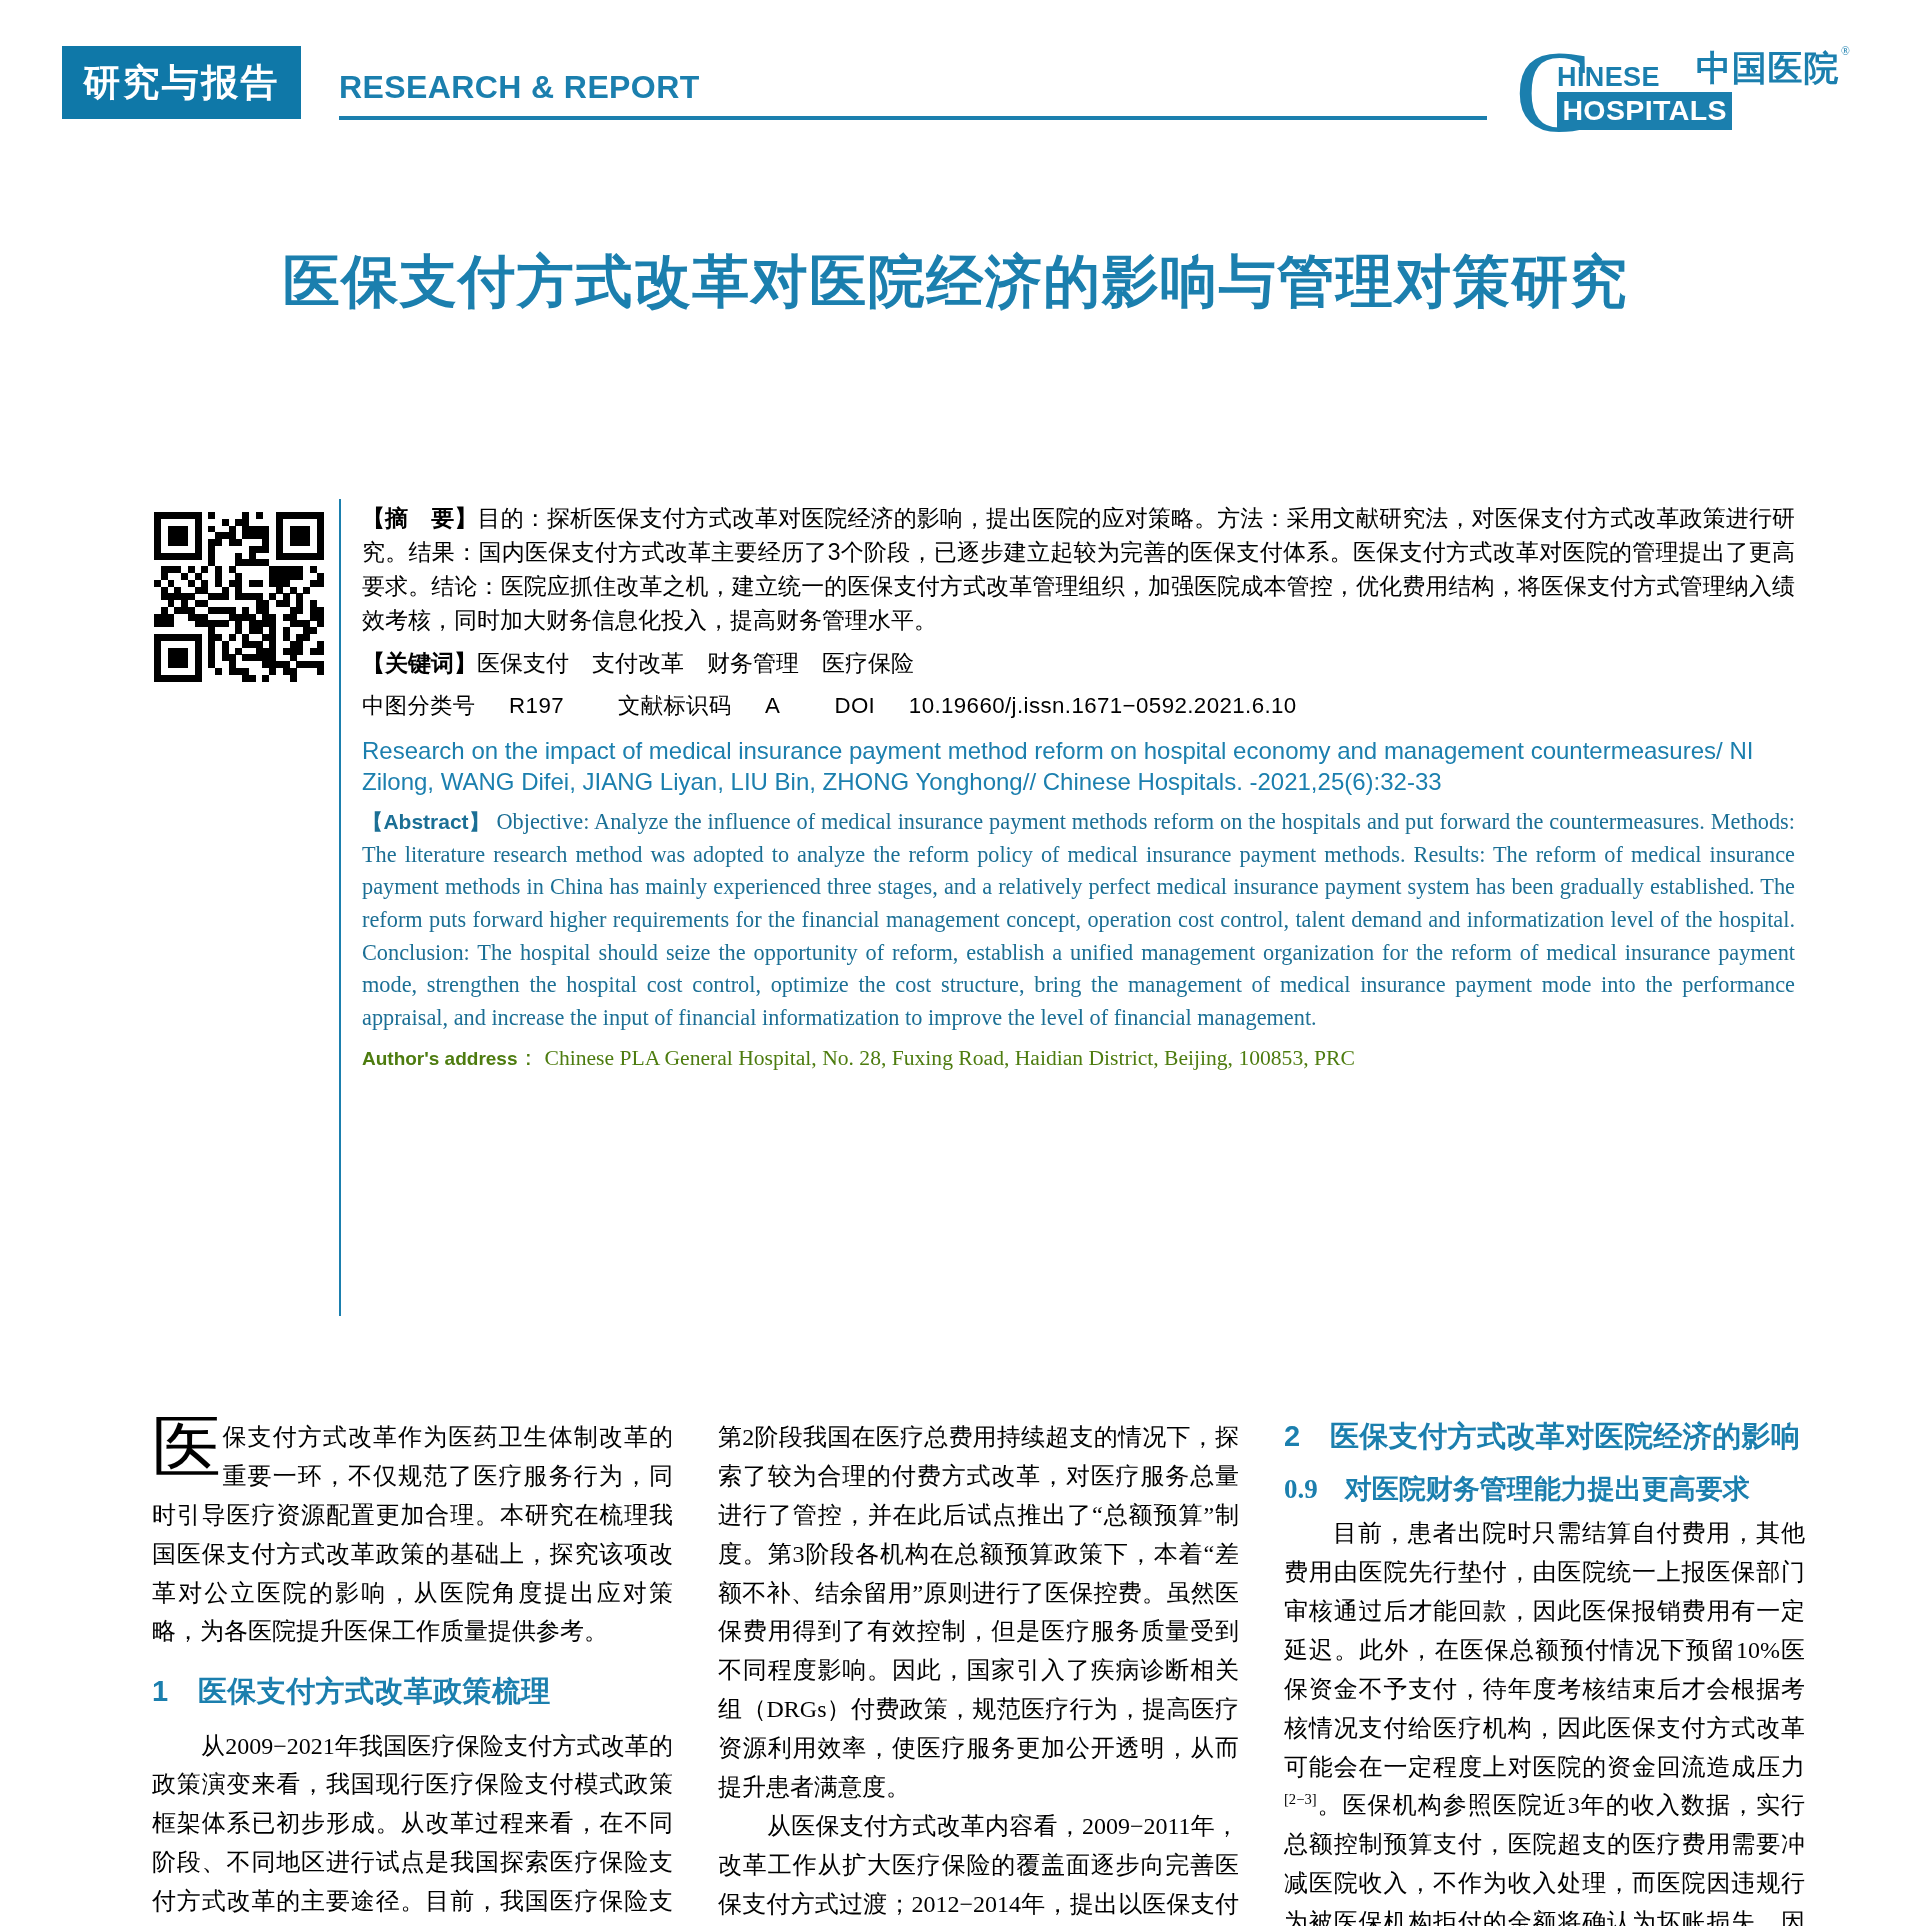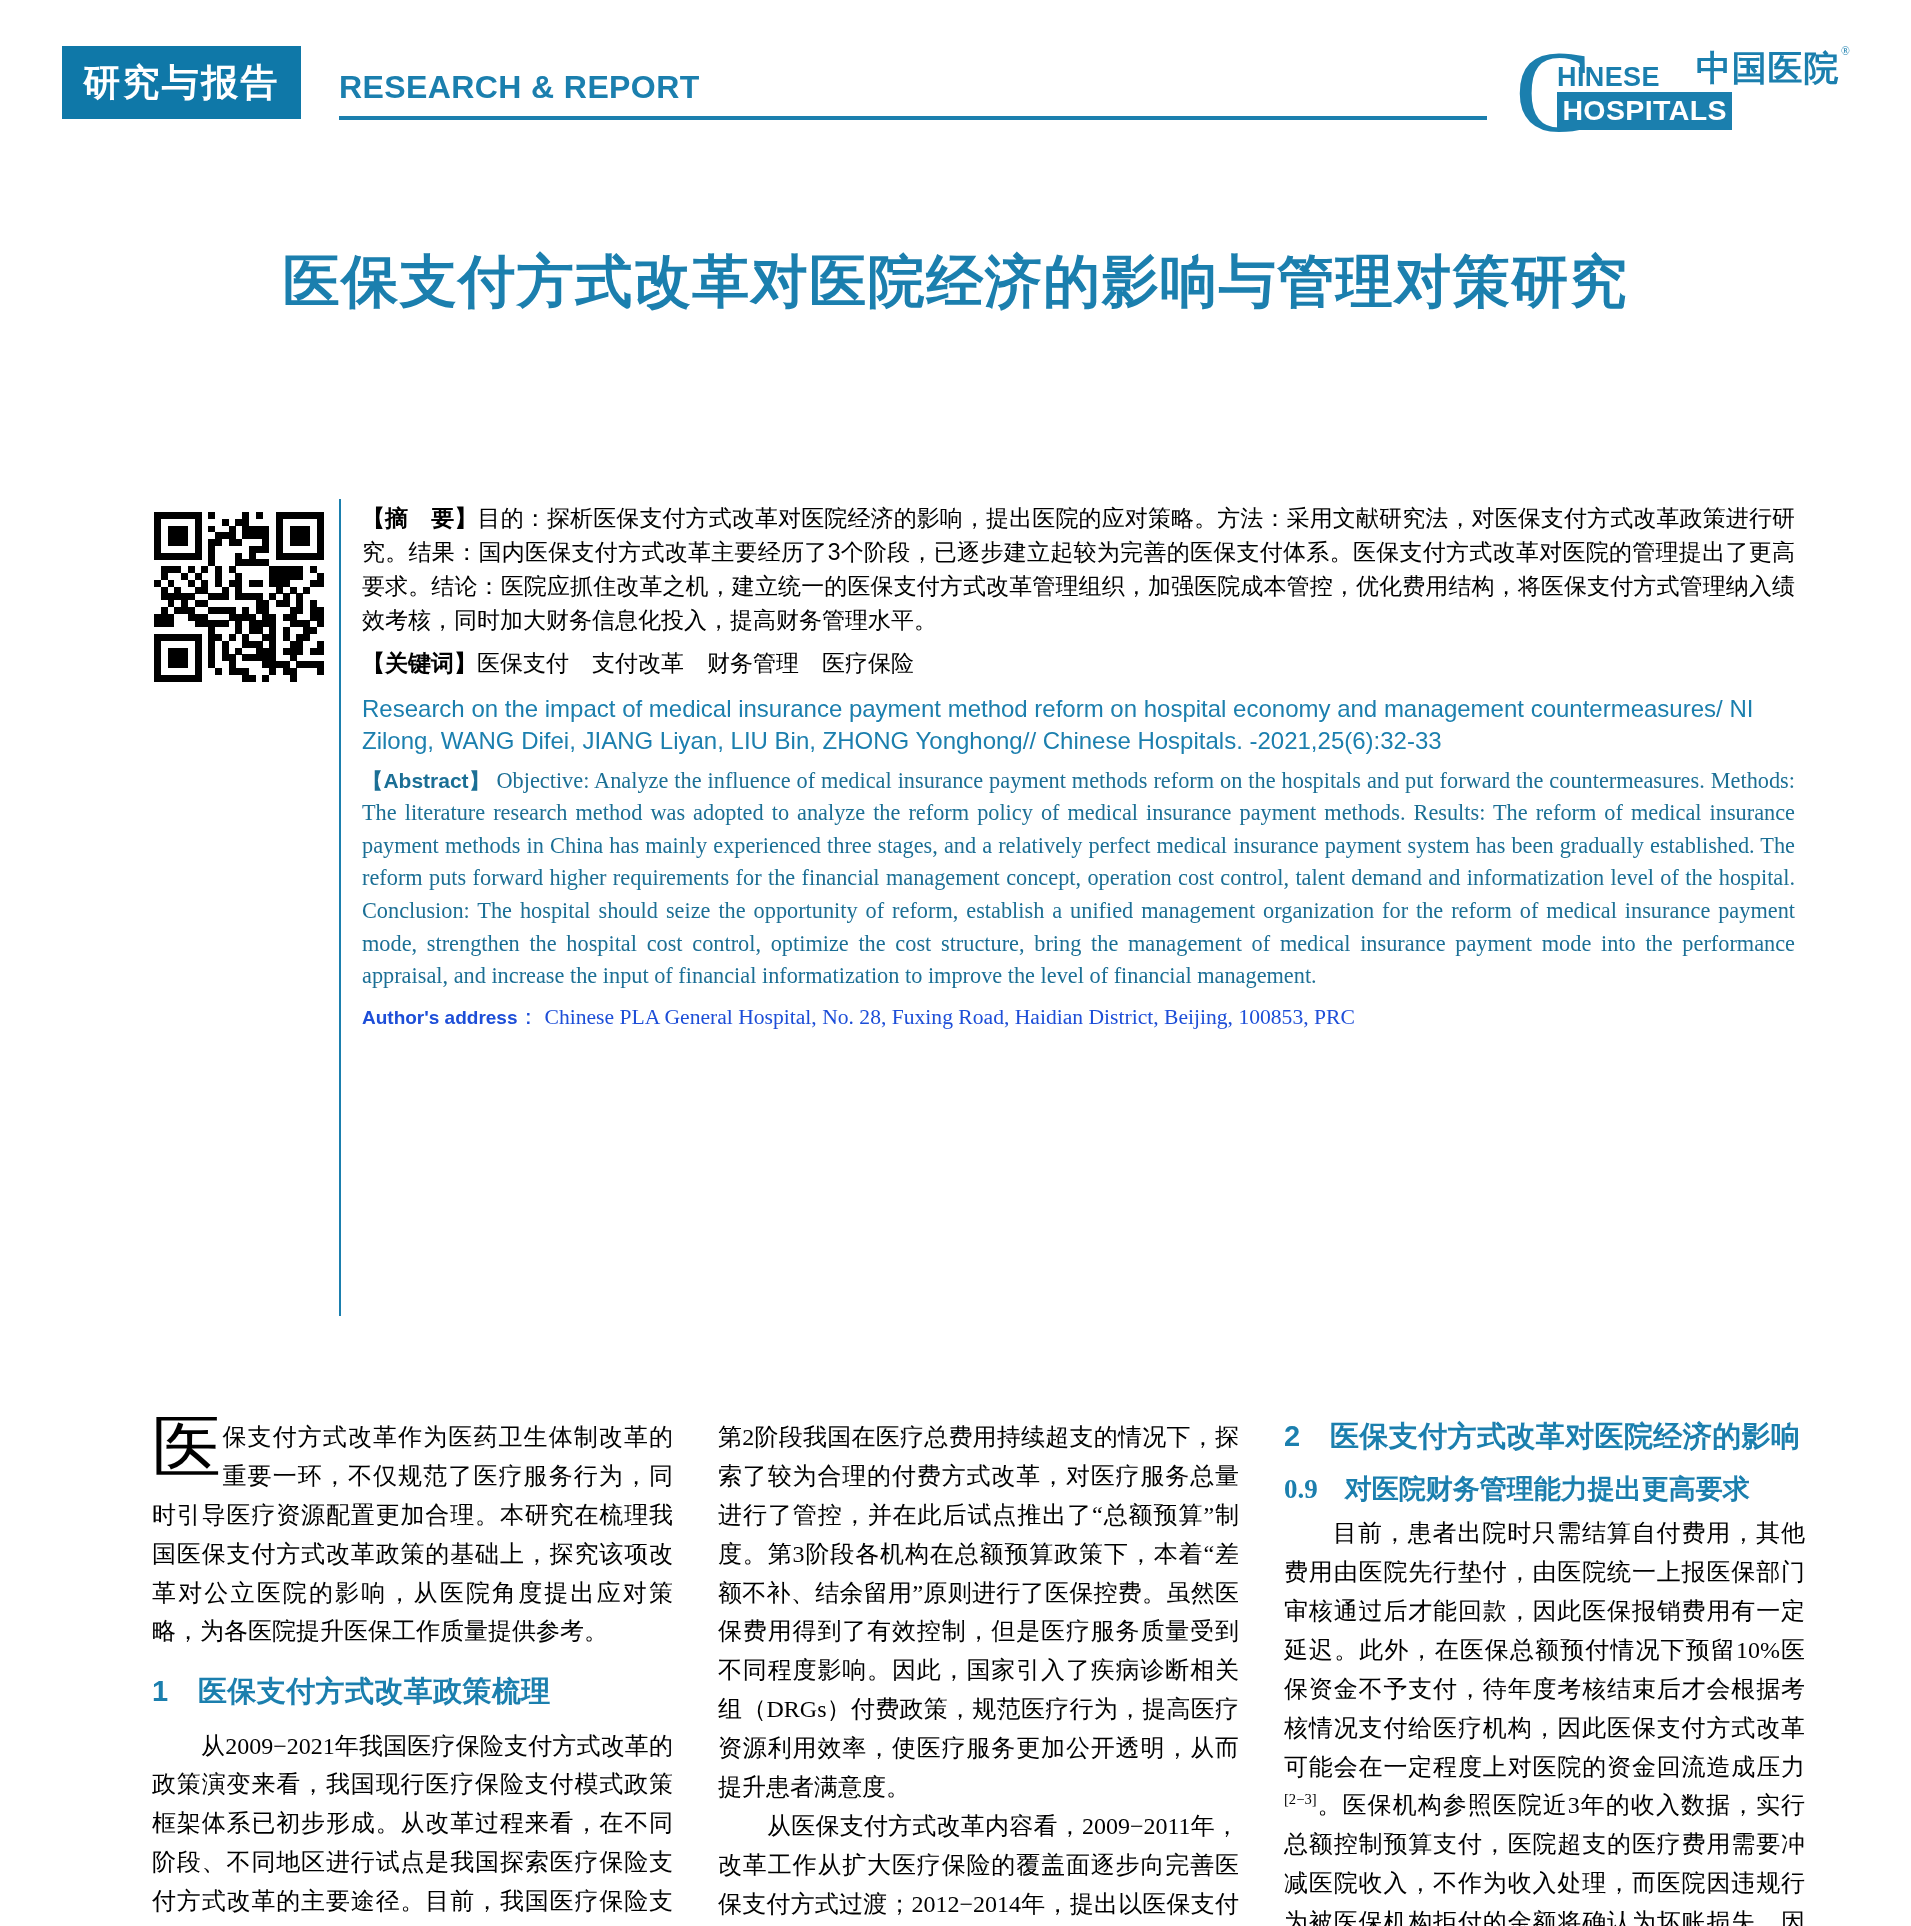--- a/index.html
+++ b/index.html
@@ -137,21 +137,21 @@
     font-size:22.3px; line-height:1.46; text-align:justify;
   }
   .abs-en b { font-weight:700; font-family:"Liberation Sans","DejaVu Sans",sans-serif; font-size:21px;}
   .kw-en {
     margin-top:8.5px; color:#1b6f95;
     font-family:"Liberation Serif","DejaVu Serif",serif;
     font-size:22.3px;
   }
   .kw-en b { font-weight:700; font-family:"Liberation Sans","DejaVu Sans",sans-serif; font-size:21px;}
   .addr-en {
-    margin-top:9.2px; color:#1d4ed8;
+    margin-top:9.2px; color:#4d7c0f;
     font-family:"Liberation Serif","DejaVu Serif",serif;
     font-size:21.6px;
   }
   .addr-en b { font-weight:700; font-family:"Liberation Sans","DejaVu Sans",sans-serif; font-size:19px;}
 
   
   .cols {
     position:absolute; left:152px; top:1418px; width:1653px; height:1017px;
     display:flex; gap:45px;
   }
@@ -534,20 +534,23 @@
         <div class="qr-box" style="left: 41px; top: 163px; width: 6.8px; height: 6.8px;"></div>
       </div>
     </div>
 
   <div class="absblock">
 
     <div class="abs-cn"><b>【摘　要】</b><span>目的：探析医保支付方式改革对医院经济的影响，提出医院的应对策略。方法：采用文献研究法，对医保支付方式改革政策进行研究。结果：国内医保支付方式改革主要经历了3个阶段，已逐步建立起较为完善的医保支付体系。医保支付方式改革对医院的管理提出了更高要求。结论：医院应抓住改革之机，建立统一的医保支付方式改革管理组织，加强医院成本管控，优化费用结构，将医保支付方式管理纳入绩效考核，同时加大财务信息化投入，提高财务管理水平。</span></div>
 
     <div class="kw-cn"><b>【关键词】</b><span>医保支付　支付改革　财务管理　医疗保险</span></div>
 
+    <div class="clsline">
+      <span><span>中图分类号</span>&nbsp;<span>R197</span></span><span><span>文献标识码</span>&nbsp;<span>A</span></span><span><span>DOI</span>&nbsp;<span>10.19660/j.issn.1671−0592.2021.6.10</span></span>
+    </div>
 
     <div class="en-title">Research on the impact of medical insurance payment method reform on hospital economy and management countermeasures/ NI Zilong, WANG Difei, JIANG Liyan, LIU Bin, ZHONG Yonghong// Chinese Hospitals. -2021,25(6):32-33</div>
 
     <div class="abs-en"><b>【Abstract】</b>&nbsp;<span>Objective: Analyze the influence of medical insurance payment methods reform on the hospitals and put forward the countermeasures. Methods: The literature research method was adopted to analyze the reform policy of medical insurance payment methods. Results: The reform of medical insurance payment methods in China has mainly experienced three stages, and a relatively perfect medical insurance payment system has been gradually established. The reform puts forward higher requirements for the financial management concept, operation cost control, talent demand and informatization level of the hospital. Conclusion: The hospital should seize the opportunity of reform, establish a unified management organization for the reform of medical insurance payment mode, strengthen the hospital cost control, optimize the cost structure, bring the management of medical insurance payment mode into the performance appraisal, and increase the input of financial informatization to improve the level of financial management.</span></div>
 
 
     <div class="addr-en"><b>Author's address</b><span>：</span>&nbsp;<span>Chinese PLA General Hospital, No. 28, Fuxing Road, Haidian District, Beijing, 100853, PRC</span></div>
   </div>
 
   <div class="cols">

